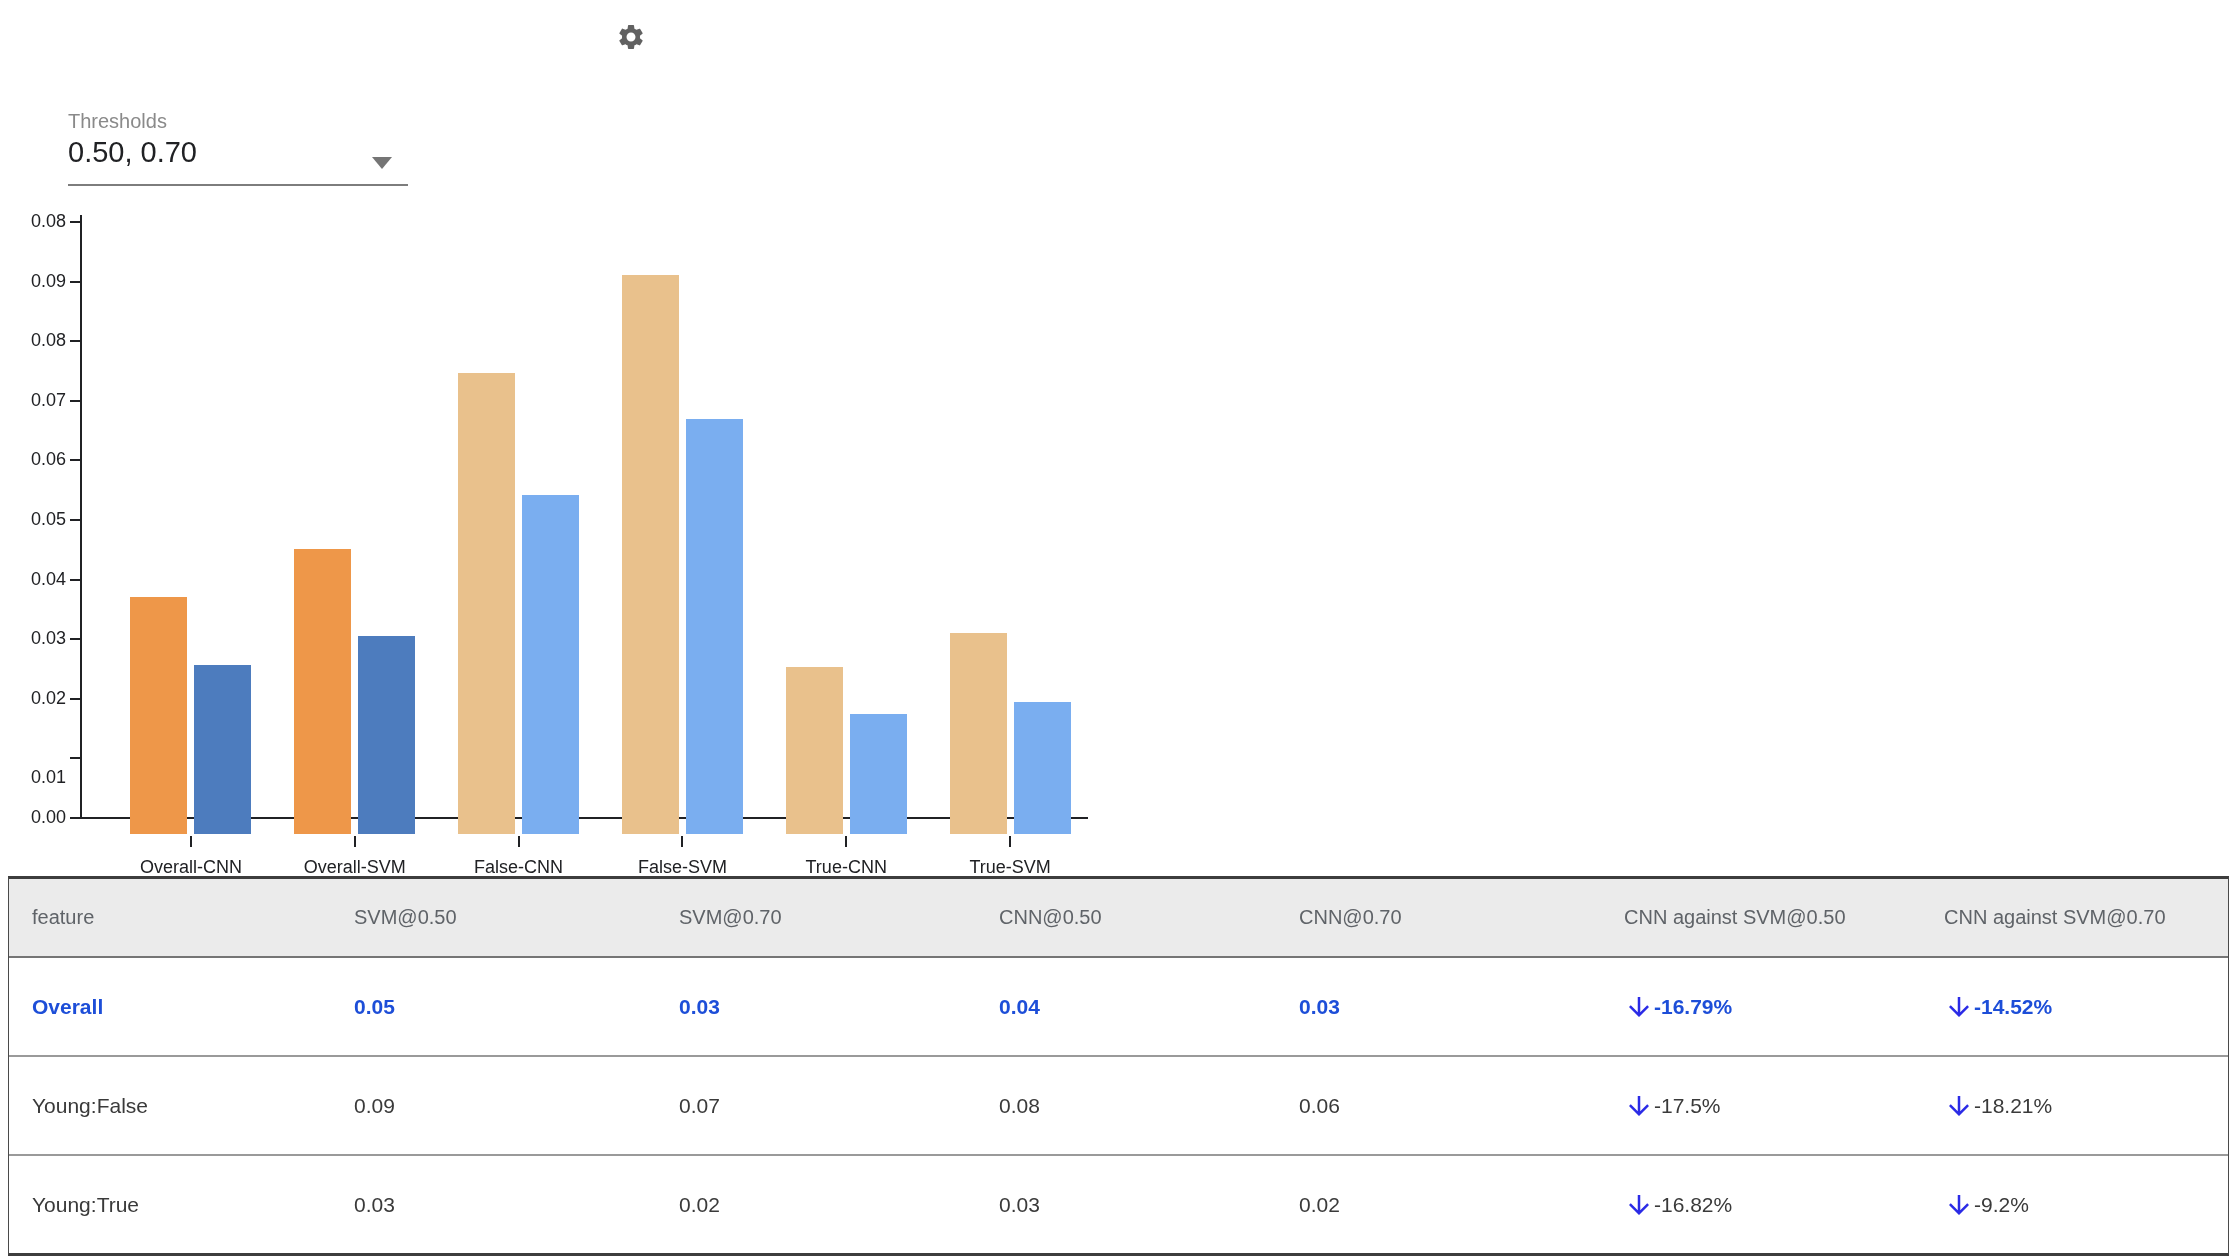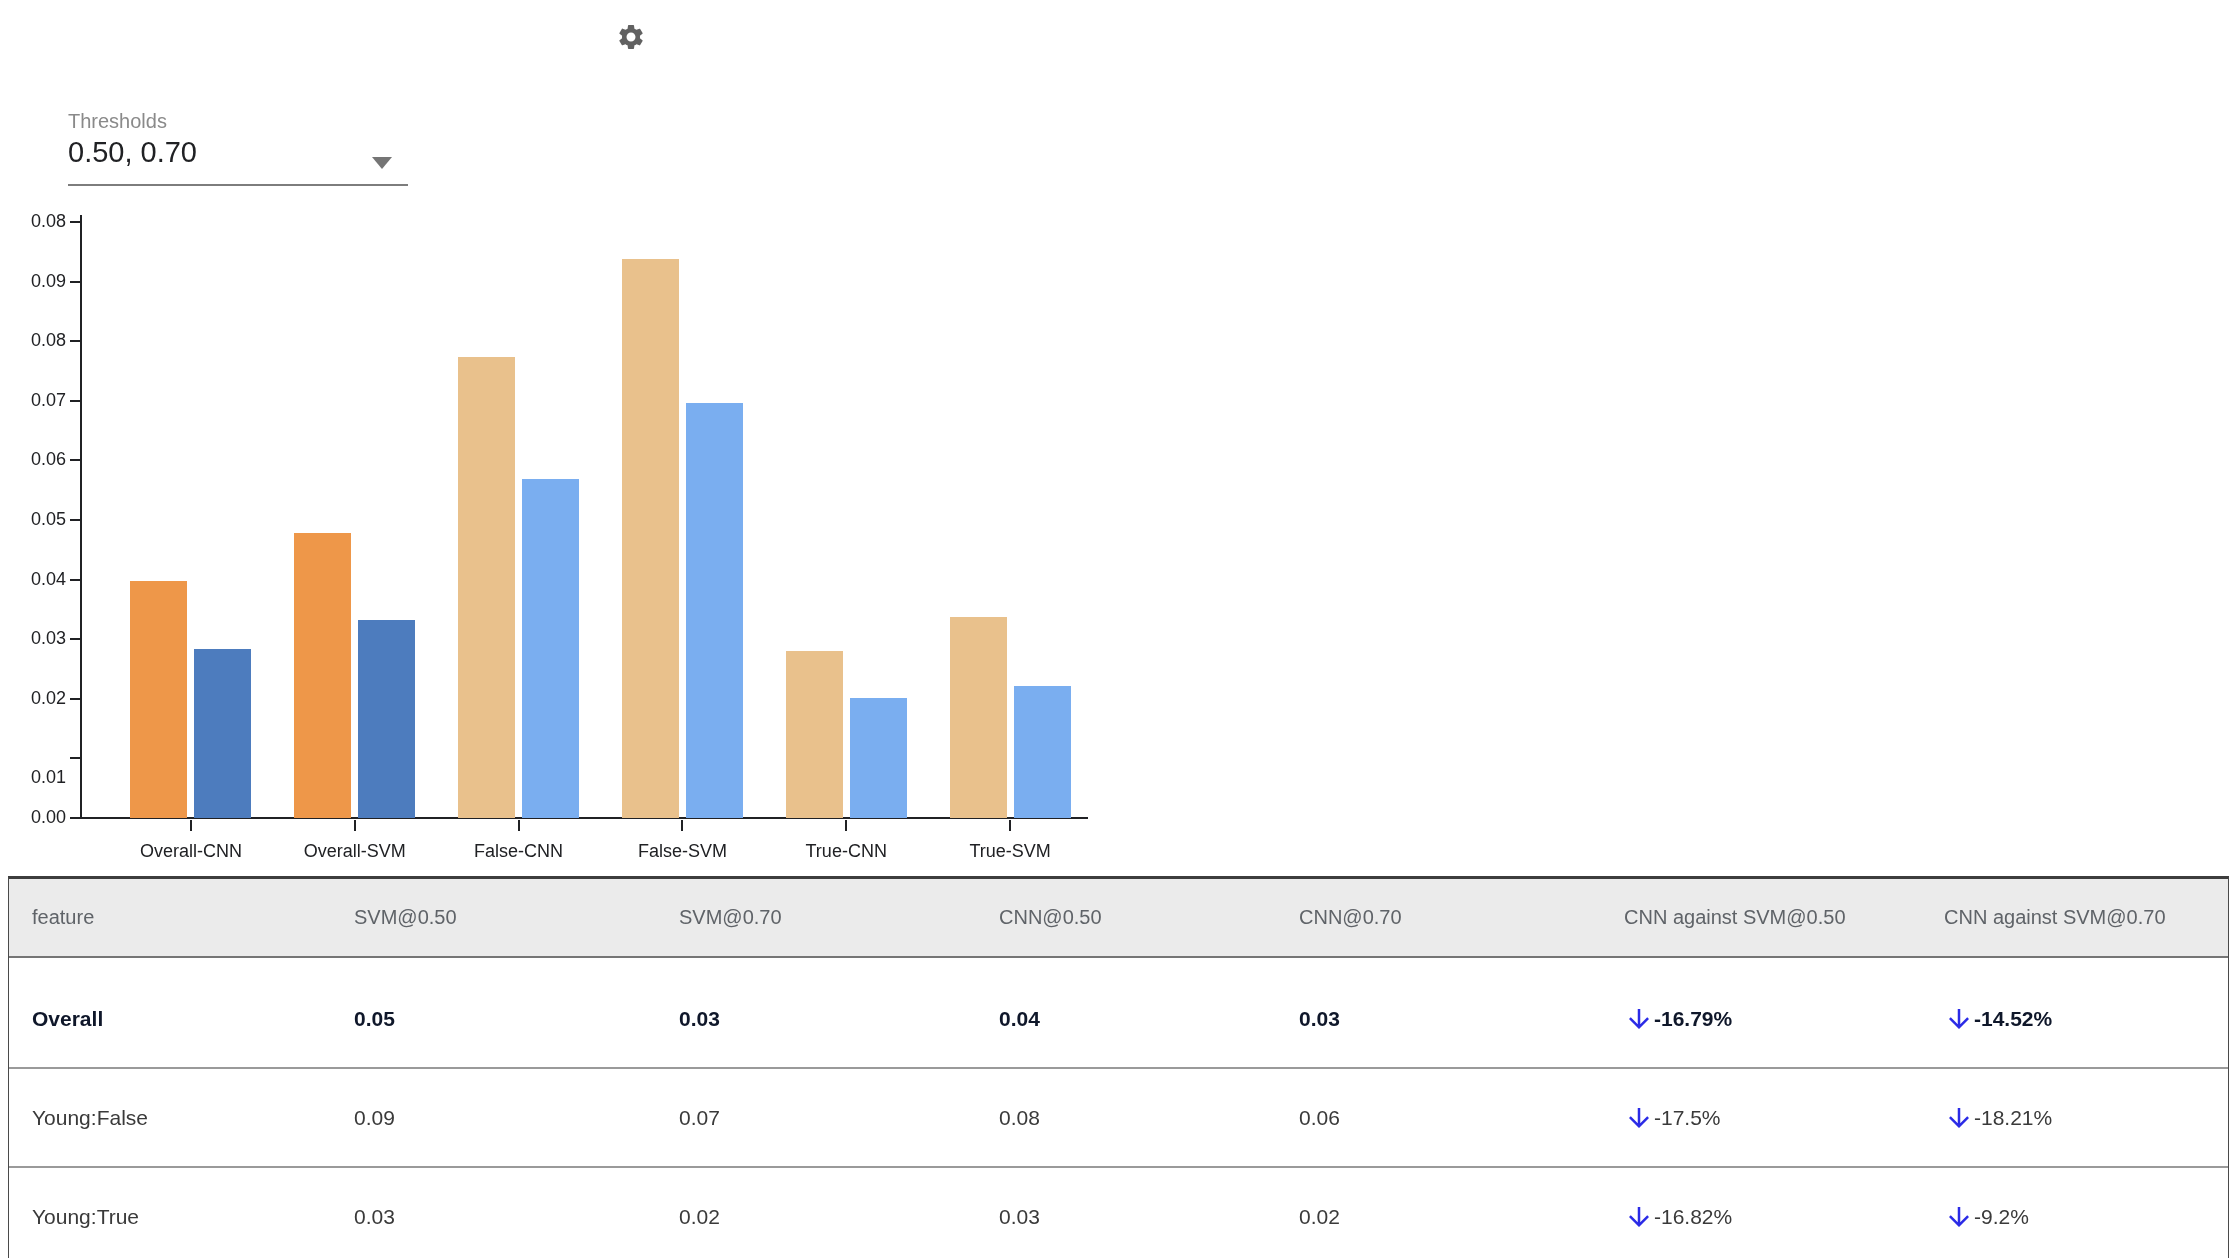--- a/index.html
+++ b/index.html
@@ -18,21 +18,21 @@
        border-left:10px solid transparent; border-right:10px solid transparent; border-top:12px solid #757575; cursor:pointer; }
   .thresholds-underline { position:absolute; left:68px; top:184px; width:340px; height:2px; background:#7d7d7d; }
 
   
   .chart { position:absolute; left:0; top:215px; width:1140px; height:660px; }
   .plot { position:absolute; left:82px; top:7px; width:1003px; height:596px; }
   .yaxis-line { position:absolute; left:80px; top:0; width:2px; height:604px; background:#202124; }
   .xaxis-line { position:absolute; left:80px; top:602px; width:1008px; height:2px; background:#202124; }
   .ytick-label { position:absolute; left:-74px; width:58px; text-align:right; font-size:18px; color:#202124; }
   .ytick-mark  { position:absolute; left:-12px; width:12px; height:2px; background:#202124; }
-  .groups { position:absolute; left:0; top:0; width:100%; height:100%; display:flex; align-items:flex-end; padding-left:34px; box-sizing:border-box;gap:14px; }
+  .groups { position:absolute; left:0; top:16px; width:100%; height:100%; display:flex; align-items:flex-end; padding-left:34px; box-sizing:border-box;gap:14px; }
   .bar-group { width:158px; height:100%; position:relative; display:flex; align-items:flex-end; justify-content:center; gap:7px; }
   .bar { width:57px; }
   .xtick-mark { position:absolute; bottom:-13px; left:50%; margin-left:-1px; width:2px; height:11px; background:#202124; }
   .xaxis-label { position:absolute; bottom:-44px; left:-10px; right:-10px; text-align:center; font-size:18px; color:#202124; }
 
   
   .metrics-table { position:absolute; left:8px; top:876px; width:2221px; box-sizing:border-box;
        border:1px solid #4a4a4a; border-top:3px solid #3d3d3d; border-bottom:3px solid #3d3d3d; background:#fff; }
   .thead, .trow { display:grid; grid-template-columns:345px 325px 320px 300px 325px 320px auto; align-items:center; }
   .thead { background:#ebebeb; height:77px; border-bottom:2px solid #757575; color:#5f6368; font-size:20px; }
@@ -131,21 +131,21 @@
   <div class="metrics-table" id="metrics-table">
     <div class="thead" id="thead">
         <div class="cell feature-col">feature</div>
         <div class="cell">SVM@0.50</div>
         <div class="cell">SVM@0.70</div>
         <div class="cell">CNN@0.50</div>
         <div class="cell">CNN@0.70</div>
         <div class="cell">CNN against SVM@0.50</div>
         <div class="cell">CNN against SVM@0.70</div>
       </div>
-  <div class="trow highlight" style="color: #0f172a; margin-top: 12px;">
+  <div class="trow highlight" style="color: #1d4ed8;">
         <div class="cell feature-col">Overall</div>
         <div class="cell">0.05</div>
         <div class="cell">0.03</div>
         <div class="cell">0.04</div>
         <div class="cell">0.03</div>
         <div class="cell delta-cell">
           <svg viewBox="0 0 24 24" style="fill:#2B2BE6">
             <path d="M20 12l-1.41-1.41L13 16.17V4h-2v12.17l-5.58-5.59L4 12l8 8 8-8z"></path>
           </svg>
           <span>-16.79%</span>

